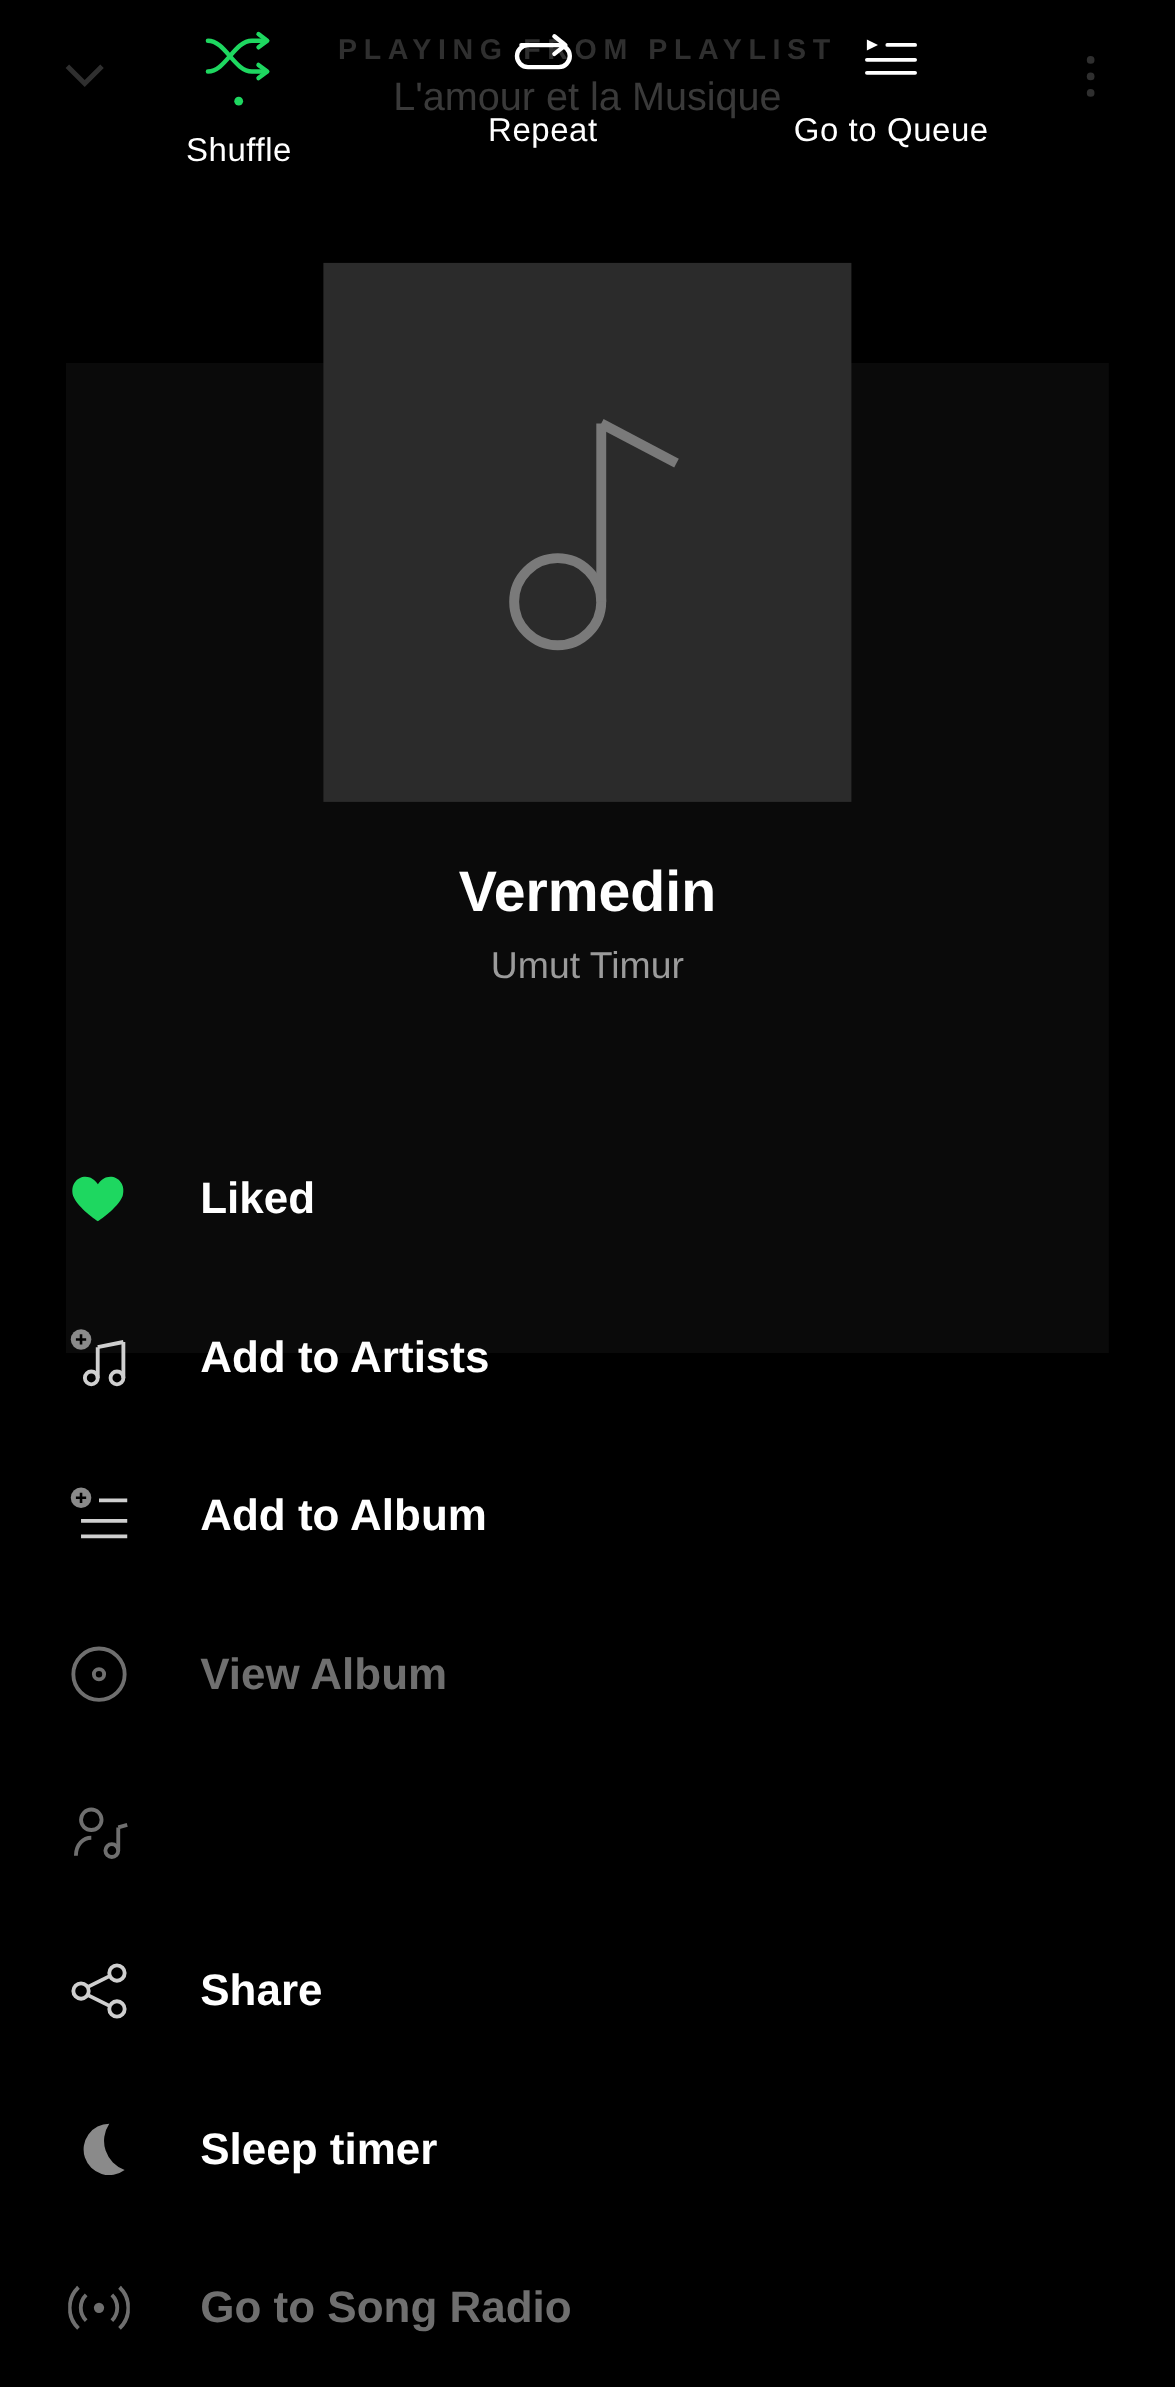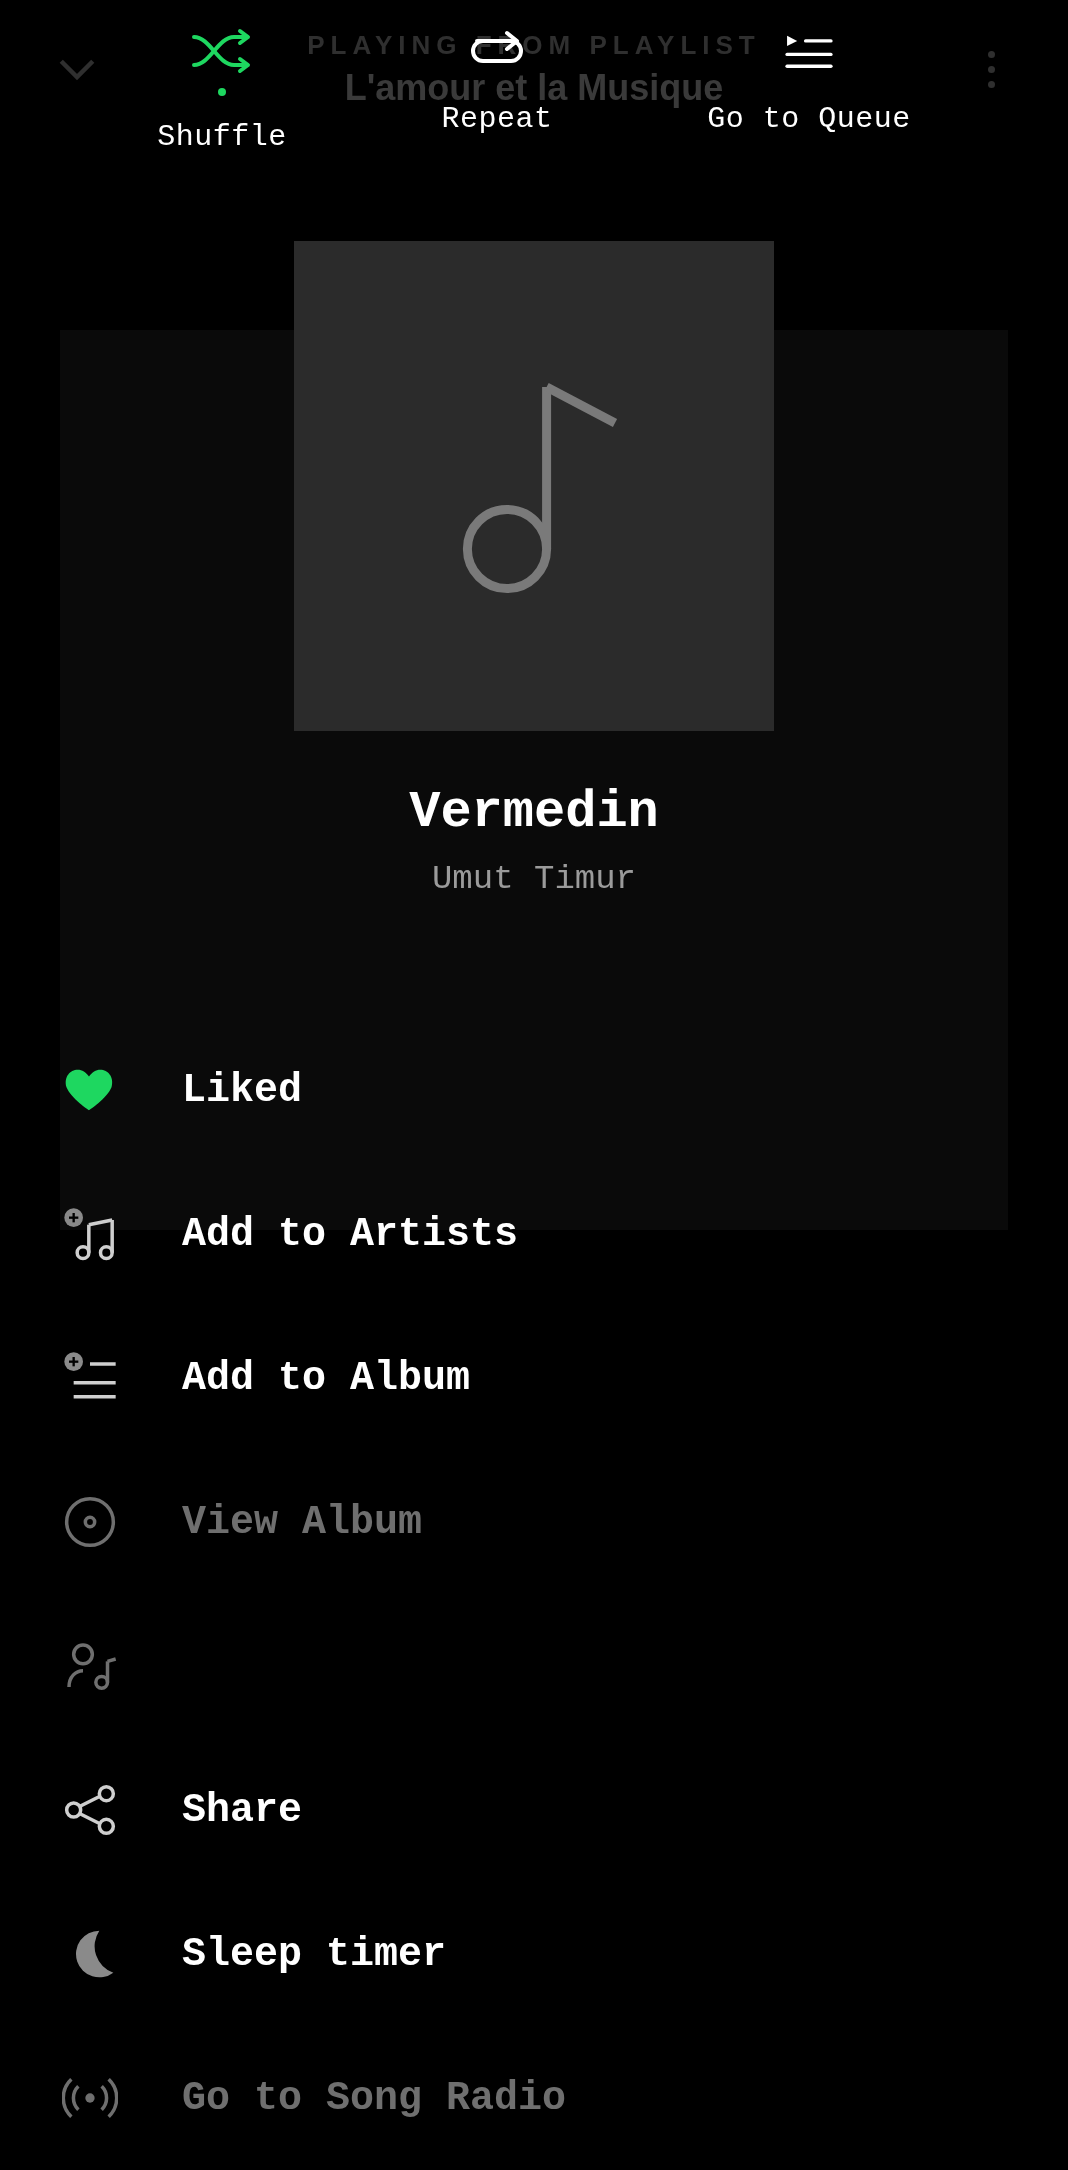--- a/index.html
+++ b/index.html
@@ -33,21 +33,21 @@
   }
   .bg-sub {
     font-size: 26px;
     letter-spacing: 6px;
     color: #2f2f2f;
     font-weight: 600;
   }
   .bg-title {
     font-size: 36px;
     color: #3a3a3a;
-    font-weight: 700;
+    font-weight: 400;
     margin-top: 6px;
   }
   .bg-dots {
     width: 54px; height: 54px;
     display: flex; flex-direction: column;
     align-items: center; justify-content: center; gap: 8px;
   }
   .bg-dots span {
     width: 7px; height: 7px; border-radius: 50%;
     background: #2f2f2f;
@@ -58,21 +58,20 @@
     top: 330px; height: 900px;
     background: #0a0a0a;
   }
 
   
   .overlay {
     position: absolute;
     inset: 0;
     display: flex;
     flex-direction: column;
-    font-family: Liberation Mono, monospace;
   }
 
   .top-actions {
     display: flex;
     justify-content: space-around;
     align-items: flex-start;
     padding: 24px 80px 0 80px;
     height: 180px;
   }
   .top-action {

